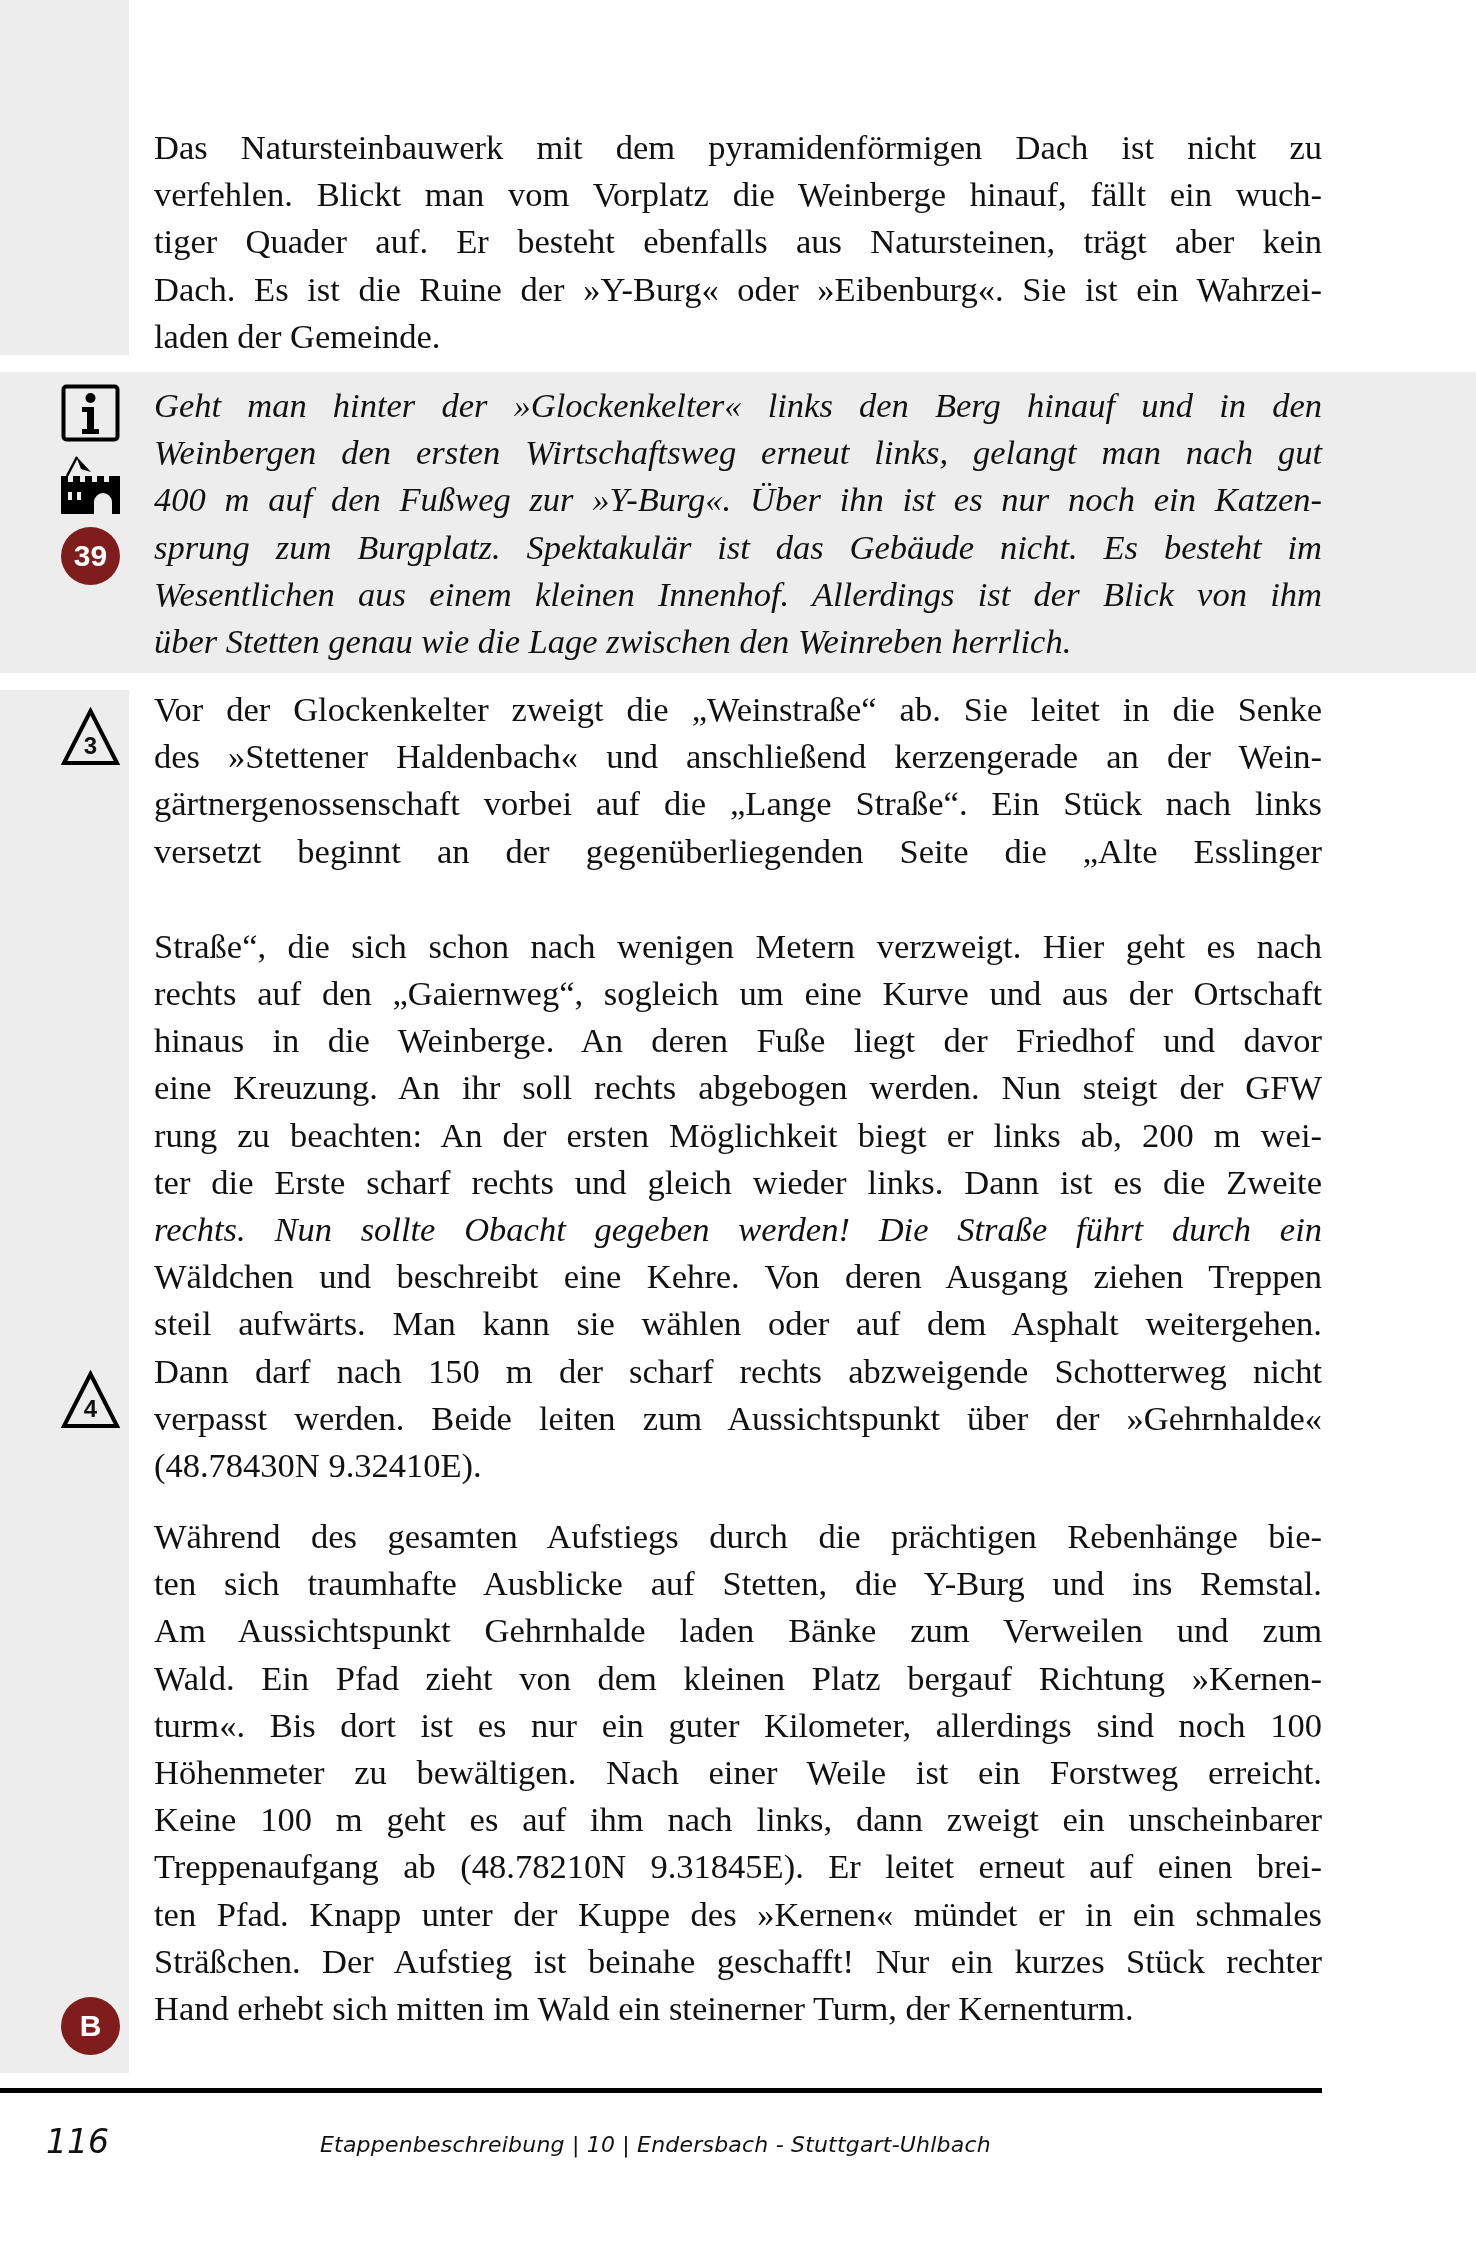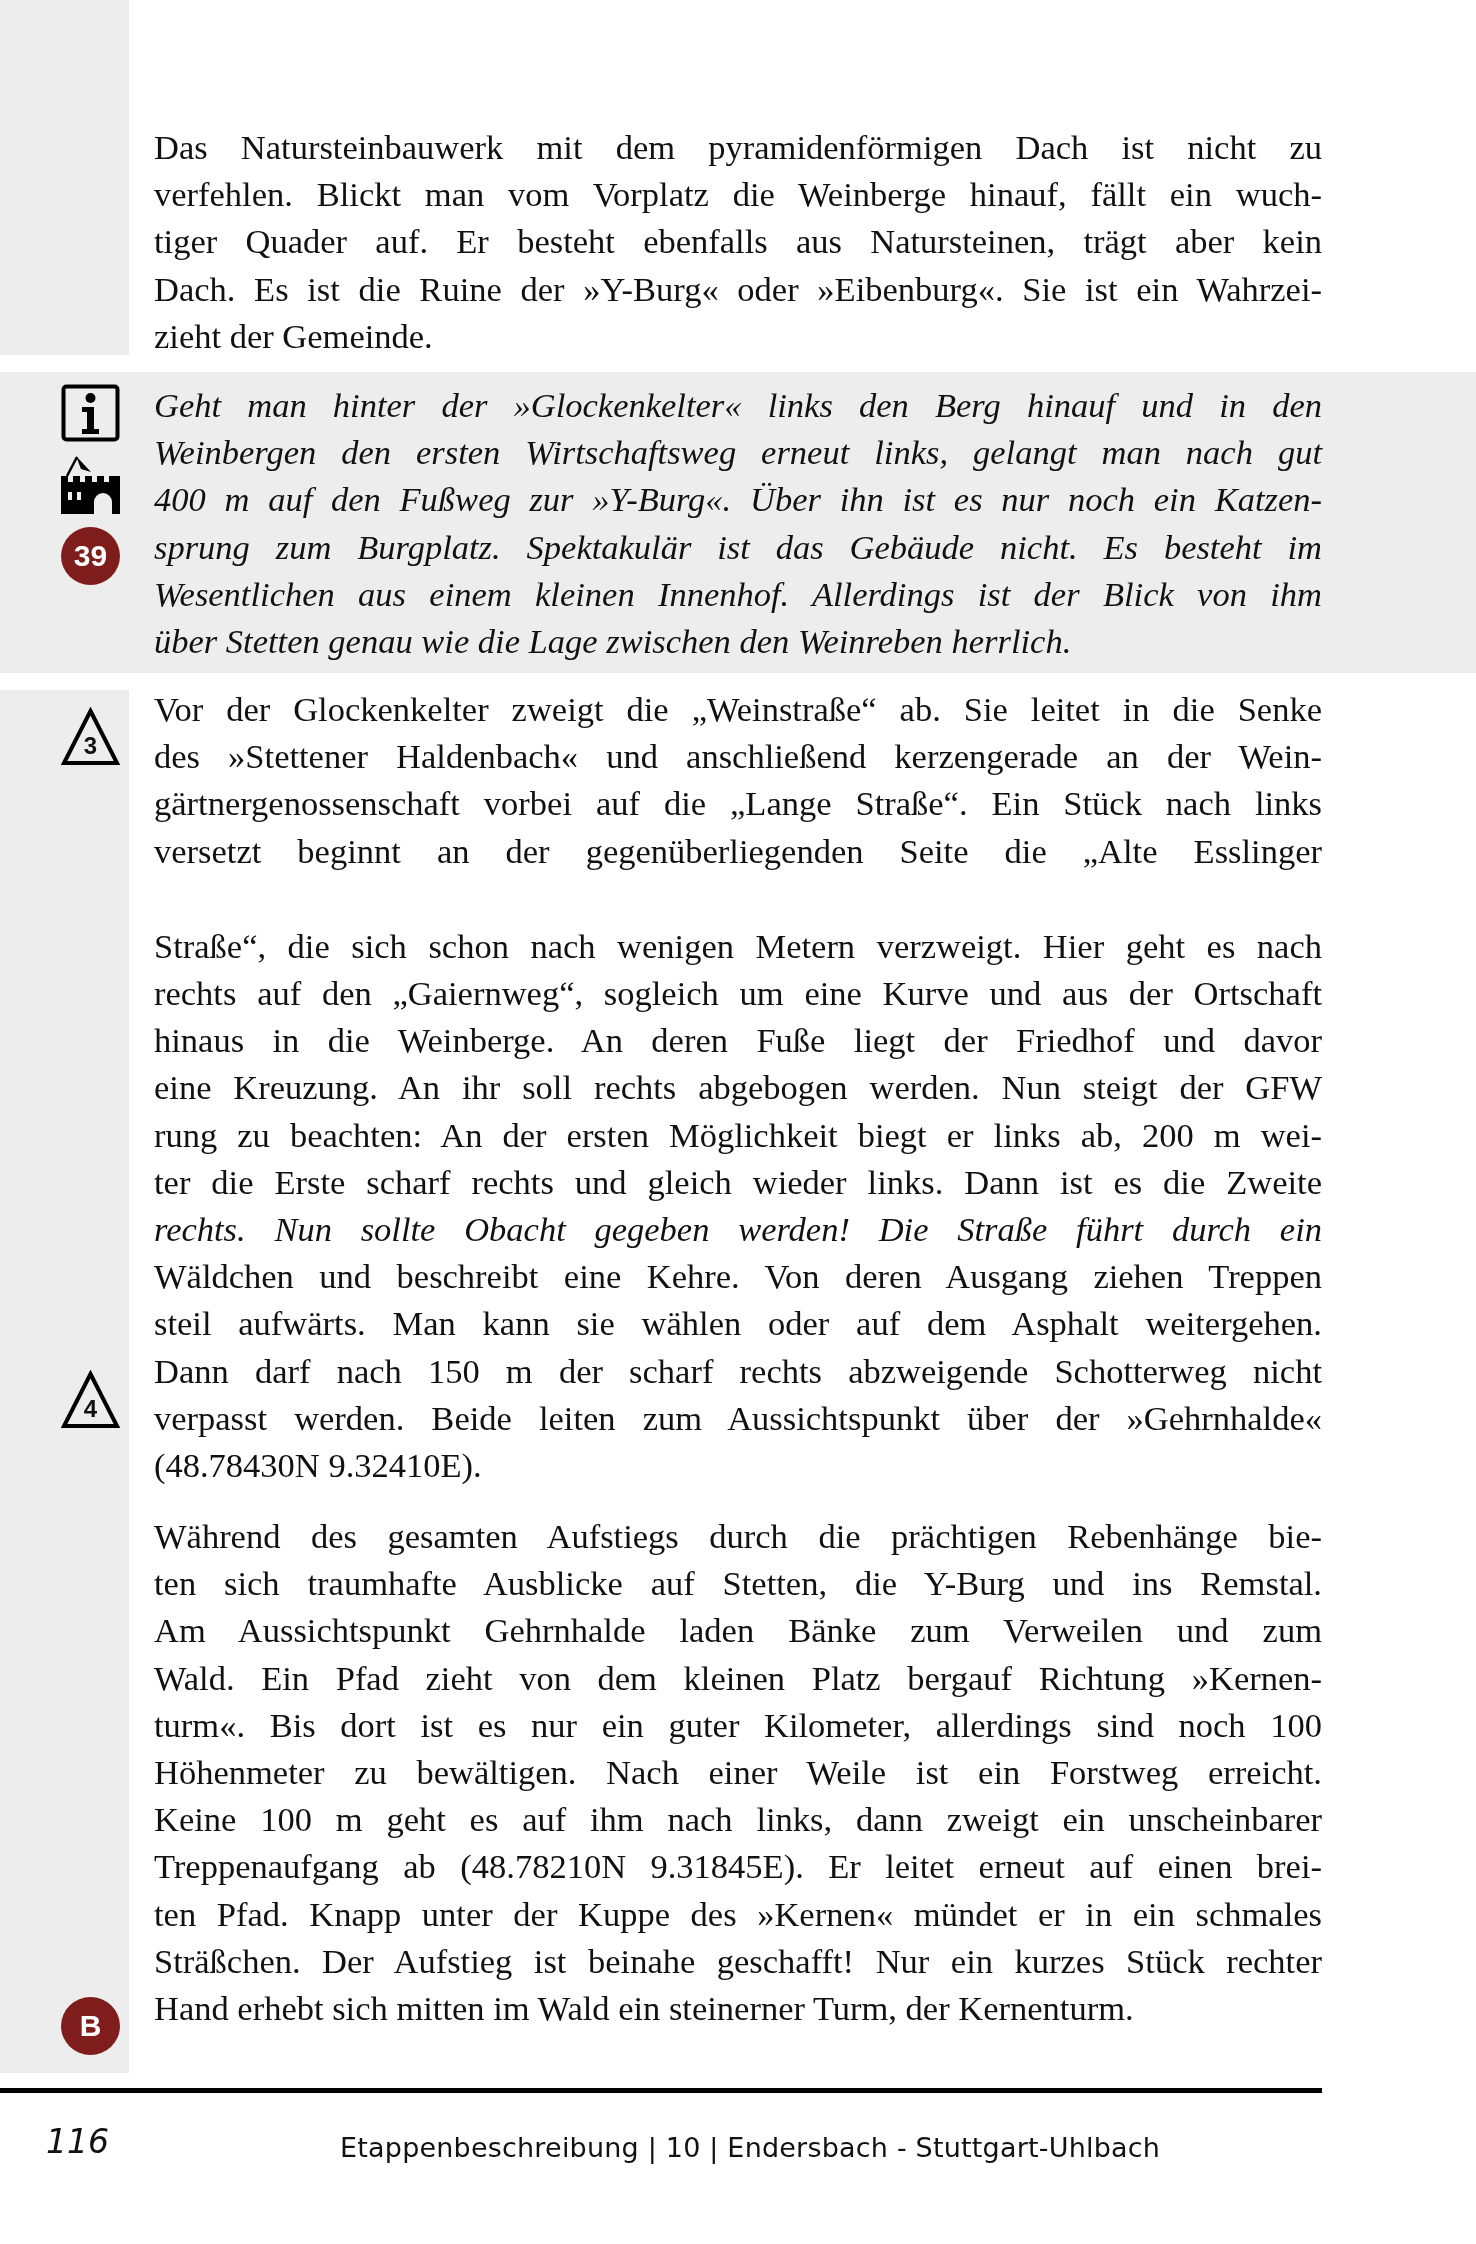--- a/index.html
+++ b/index.html
@@ -27,36 +27,36 @@
   #icon-wp4 { top: 1370px; height: 60px; }
   #icon-b { top: 1997px; height: 58px; }
 
   .circle { border-radius: 50%; background: #7f1d1d; color: #fff; display: flex;
             align-items: center; justify-content: center;
             font-family: "Liberation Sans", "DejaVu Sans", sans-serif; font-weight: bold; font-size: 30px; }
 
   #rule { position: absolute; left: 0; top: 2088px; width: 1322px; height: 5px; background: #000; }
   #page-number { position: absolute; left: 46px; top: 2122px; font-family: "DejaVu Sans", sans-serif;
                  font-style: italic; font-size: 33px; }
-  #running-title { position: absolute; left: 340px; top: 2132px; font-family: "DejaVu Sans", sans-serif;
-                   font-size: 27px; letter-spacing: 0.2px; }
+  #running-title { position: absolute; left: 320px; top: 2132px; font-family: "DejaVu Sans", sans-serif;
+                   font-style: italic; font-size: 22px; letter-spacing: 0.2px; }
 </style>
 </head>
 <body>
 
 <div id="bar-top" class="gray"></div>
 <div id="box-info" class="gray"></div>
 <div id="bar-bottom" class="gray"></div>
 
 <div id="p1" class="para">
   <span class="ln" style="display: block;">Das Natursteinbauwerk mit dem pyramidenförmigen Dach ist nicht zu</span>
   <span class="ln" style="display: block;">verfehlen. Blickt man vom Vorplatz die Weinberge hinauf, fällt ein wuch-</span>
   <span class="ln" style="display: block;">tiger Quader auf. Er besteht ebenfalls aus Natursteinen, trägt aber kein</span>
   <span class="ln" style="display: block;">Dach. Es ist die Ruine der »Y-Burg« oder »Eibenburg«. Sie ist ein Wahrzei-</span>
-  <span class="ln last">zieht der Gemeinde.</span>
+  <span class="ln last">laden der Gemeinde.</span>
 </div>
 
 <div id="p2" class="para">
   <span class="ln" style="display: block;">Geht man hinter der »Glockenkelter« links den Berg hinauf und in den</span>
   <span class="ln" style="display: block;">Weinbergen den ersten Wirtschaftsweg erneut links, gelangt man nach gut</span>
   <span class="ln" style="display: block;">400 m auf den Fußweg zur »Y-Burg«. Über ihn ist es nur noch ein Katzen-</span>
   <span class="ln" style="display: block;">sprung zum Burgplatz. Spektakulär ist das Gebäude nicht. Es besteht im</span>
   <span class="ln" style="display: block;">Wesentlichen aus einem kleinen Innenhof. Allerdings ist der Blick von ihm</span>
   <span class="ln last">über Stetten genau wie die Lage zwischen den Weinreben herrlich.</span>
 </div>

